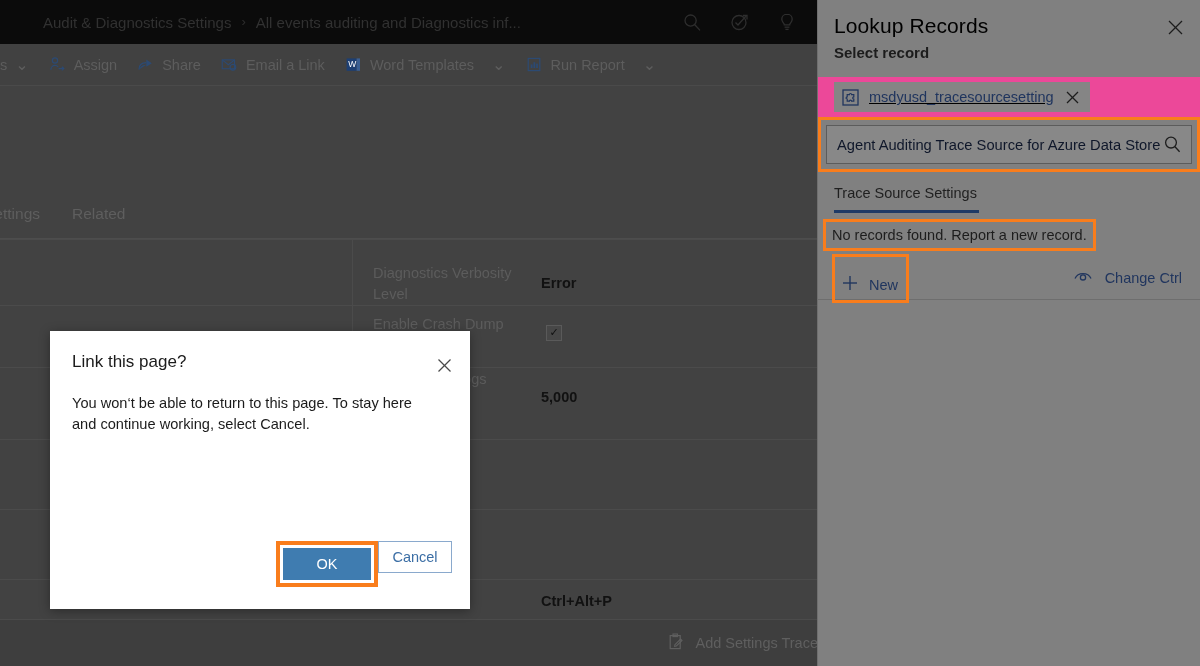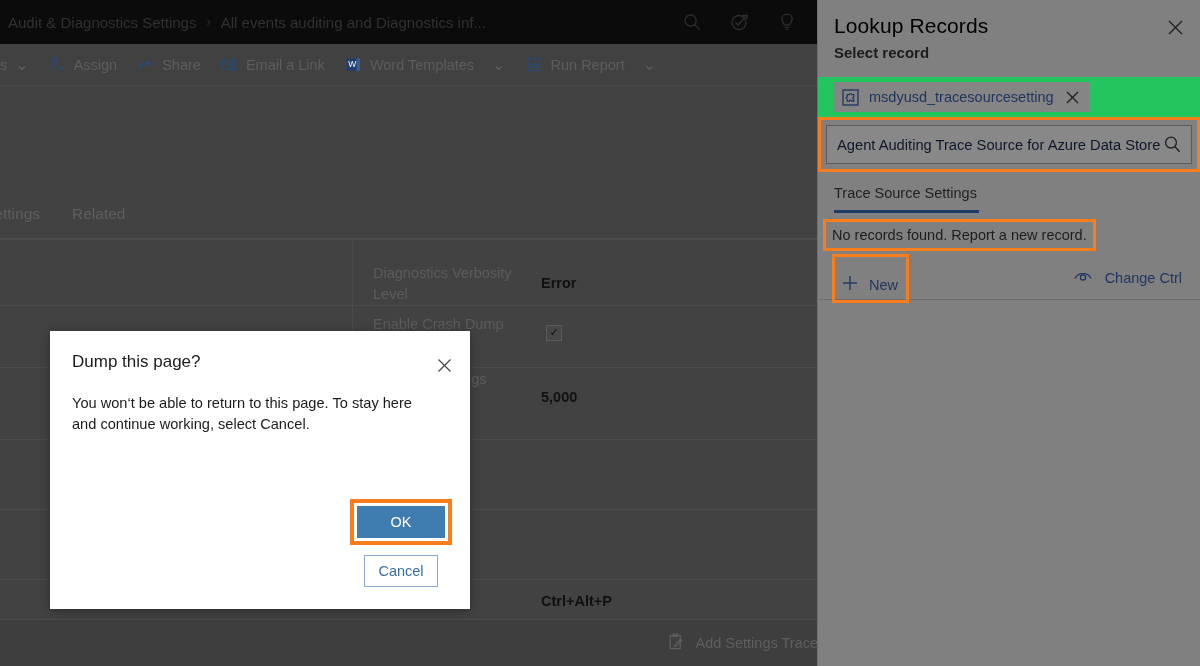--- a/index.html
+++ b/index.html
@@ -38,20 +38,21 @@
     align-items: center;
   }
   .breadcrumb {
     display: flex;
     align-items: center;
     padding-left: 8px;
     gap: 10px;
     color: #2f2f2f;
     font-size: 15px;
     white-space: nowrap;
+    margin-left: 35px;
   }
   .breadcrumb .crumb { color: #313131; }
   .breadcrumb .sep {
     color: #2d2d2d;
     font-size: 13px;
     line-height: 1;
     transform: translateY(-1px);
   }
   .nav-icons {
     position: absolute;
@@ -192,25 +193,26 @@
     margin-top: 6px;
   }
   .lk-close {
     position: absolute;
     right: 12px; top: 14px;
     width: 26px; height: 26px;
     display: flex; align-items: center; justify-content: center;
   }
   .chiprow {
     margin-top: 16px;
-    background: #22c55e;
+    background: #ec4899;
     height: 40px;
     display: flex;
     align-items: center;
     padding-left: 16px;
+    text-decoration: underline;
   }
   .chip {
     display: flex;
     align-items: center;
     gap: 10px;
     background: #858585;
     height: 30px;
     padding: 0 8px 0 8px;
   }
   .chip-ico {
@@ -328,23 +330,21 @@
     left: 22px; top: 62px;
     width: 362px;
     font-size: 14.6px;
     line-height: 21px;
     color: #1b1b1b;
   }
   .dlg-buttons {
     position: absolute;
     right: 18px; bottom: 22px;
     display: flex;
-    align-items: center;
-    gap: 10px;
-    flex-direction: column;
+    align-items: flex-start;
   }
   .ok-hl {
     border: 4px solid #f97d1c;
     padding: 3px;
     background: #ffffff;
   }
   .btn-ok {
     width: 88px; height: 32px;
     background: #3f7cb0;
     color: #ffffff;
@@ -574,21 +574,21 @@
               <circle cx="10" cy="8.4" r="2.6" fill="none" stroke="#20355e" stroke-width="1.3"></circle>
             </svg>
         </span>
         <span class="cv-label">Change Ctrl</span>
       </div>
     </div>
     <div class="lk-divider"></div>
   </div>
 
   <div class="dialog">
-    <div class="dlg-title">Dump this page?</div>
+    <div class="dlg-title">Link this page?</div>
     <div class="dlg-close">
       <svg width="15" height="15" viewBox="0 0 15 15">
           <line x1="1.5" y1="1.5" x2="13.5" y2="13.5" stroke="#4a4a4a" stroke-width="1.2"></line>
           <line x1="13.5" y1="1.5" x2="1.5" y2="13.5" stroke="#4a4a4a" stroke-width="1.2"></line>
         </svg>
     </div>
     <div class="dlg-body">You won‘t be able to return to this page. To stay here and continue working, select Cancel.</div>
     <div class="dlg-buttons">
       <div class="ok-hl">
         <button class="btn-ok">OK</button>

